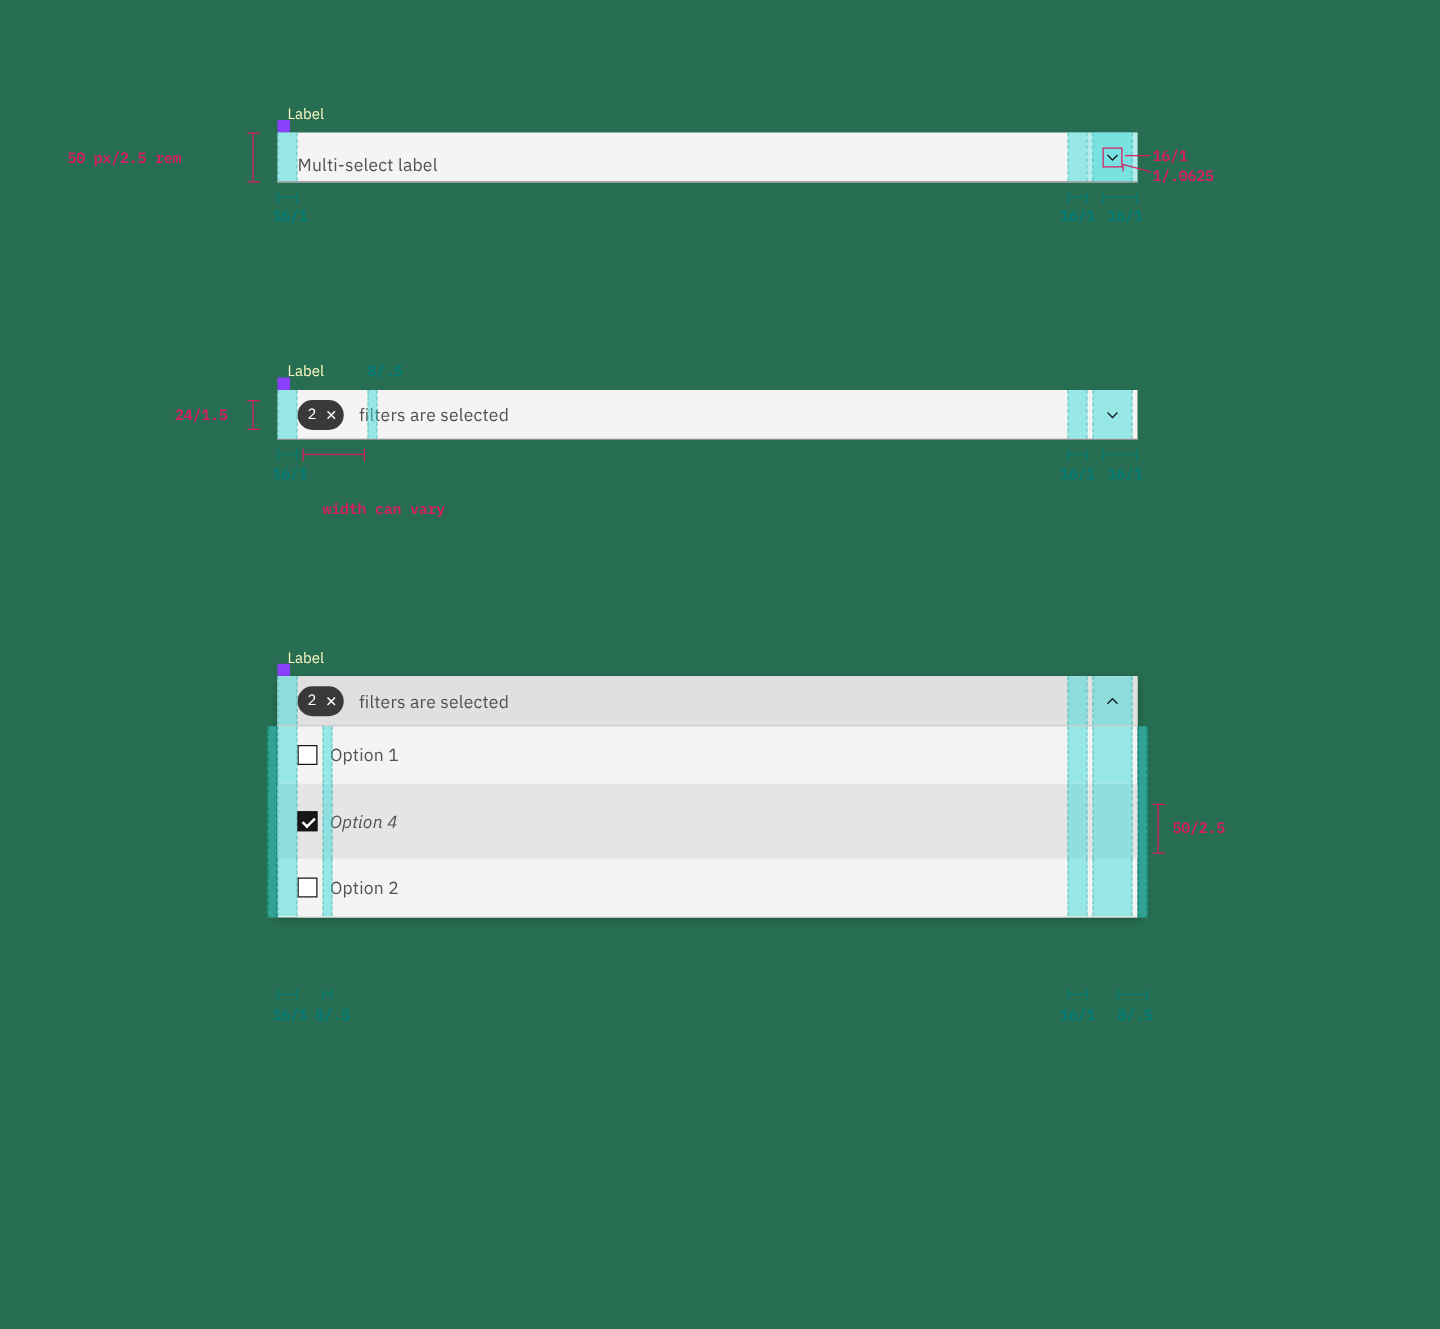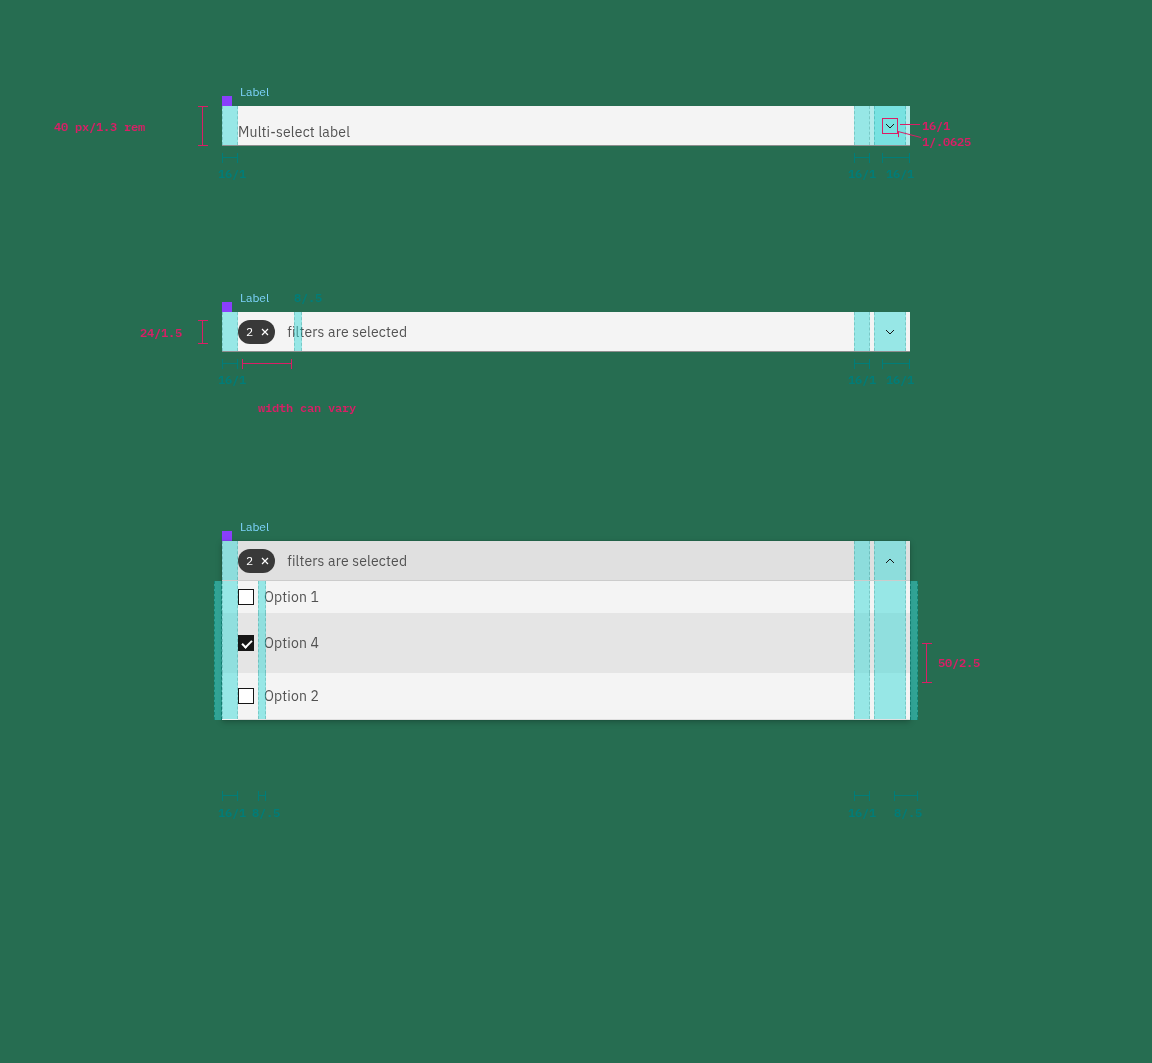--- a/index.html
+++ b/index.html
@@ -8,21 +8,21 @@
     height: 1063px;
     background: #266d51;
     font-family: "IBM Plex Sans", -apple-system, BlinkMacSystemFont, "Segoe UI", Arial, sans-serif;
     position: relative;
     overflow: hidden;
   }
   .mono { font-family: "IBM Plex Mono", ui-monospace, SFMono-Regular, Menlo, monospace; }
 
   
   .example { position: absolute; left: 222px; width: 688px; }
-  .lbl { position: absolute; left: 18px; top: -22px; font-size: 12px; color: #7dd3fc; }
+  .lbl { position: absolute; left: 8px; top: -22px; font-size: 12px; color: #fef9c3; }
   .marker { position: absolute; left: 0; top: -10px; width: 10px; height: 10px; background: #8a3ffc; }
   .field { width: 688px; height: 40px; background: #f4f4f4; border-bottom: 1px solid #8d8d8d; position: relative; display: flex; align-items: center; }
   .text { font-size: 14px; color: #525252; letter-spacing: 0.16px; }
   .tag { height: 24px; background: #393939; color: #fff; border-radius: 12px; display: inline-flex; align-items: center; padding: 0 2px 0 8px; font-size: 12px; }
   .tag .x { margin-left: 4px; display:inline-flex; }
   .cv { position: absolute; right: 12px; top: 50%; transform: translateY(-50%); }
 
   
   .tband { position: absolute; top: 0; bottom: 0; background: #3ddbd9; opacity: 0.5; pointer-events: none; border-left: 1px dashed #009d9a; border-right: 1px dashed #009d9a; }
 
@@ -81,21 +81,21 @@
     <svg class="ch cv" viewBox="0 0 16 16" fill="none">
         <path d="M4 6l4 4 4-4" stroke="#161616" stroke-width="1"></path>
       </svg>
   </div>
 
   <div class="vrule red" style="left:-24px; top:0; height:40px;">
       <div class="t"></div>
       <div class="bar"></div>
       <div class="b"></div>
     </div>
-  <div class="anno red mono" style="left:-168px; top:13px;">40 px/1.3 rem</div>
+  <div class="anno red mono" style="left:-168px; top:13px;">50 px/2.5 rem</div>
 
   <div class="anno red mono" style="left:700px; top:12px;">16/1</div>
   <div style="position:absolute; left:678px; top:18px; width:20px; border-top:1px solid #da1e66;"></div>
   <div class="anno red mono" style="left:700px; top:28px;">1/.0625</div>
   <div style="position:absolute; left:676px; top:28px; width:23px; height:6px; border-top:1px solid #da1e66; border-left:1px solid #da1e66; transform:skewY(15deg);"></div>
 
   <div class="hrule teal" style="left:0; width:16px; top:47px;">
       <div class="l"></div>
       <div class="bar"></div>
       <div class="r"></div>
@@ -194,29 +194,29 @@
               </svg>
             </span>
         </span>
         <span class="text" style="margin-left:12px;">filters are selected</span>
         <svg class="ch cv" viewBox="0 0 16 16" fill="none">
             <path d="M4 10l4-4 4 4" stroke="#161616" stroke-width="1"></path>
           </svg>
       </div>
 
       <div id="opts">
-          <div class="opt" style="height: 32px;">
+          <div class="opt" style="height: 46px;">
             <div class="tband" style="left:0;width:16px;"></div>
             <div class="tband" style="left:36px;width:8px;"></div>
             <div class="tband" style="right:40px;width:16px;"></div>
             <div class="tband" style="right:4px;width:32px;"></div>
             <span class="cb"></span>
             <span class="text">Option 1</span>
           </div>
-          <div class="opt hov" style="height: 60px;">
+          <div class="opt hov" style="height: 60px; font-style: italic;">
             <div class="tband" style="left:0;width:16px;"></div>
             <div class="tband" style="left:36px;width:8px;"></div>
             <div class="tband" style="right:40px;width:16px;"></div>
             <div class="tband" style="right:4px;width:32px;"></div>
             <span class="cb ck"></span>
             <span class="text">Option 4</span>
           </div>
           <div class="opt" style="height: 46px;">
             <div class="tband" style="left:0;width:16px;"></div>
             <div class="tband" style="left:36px;width:8px;"></div>

